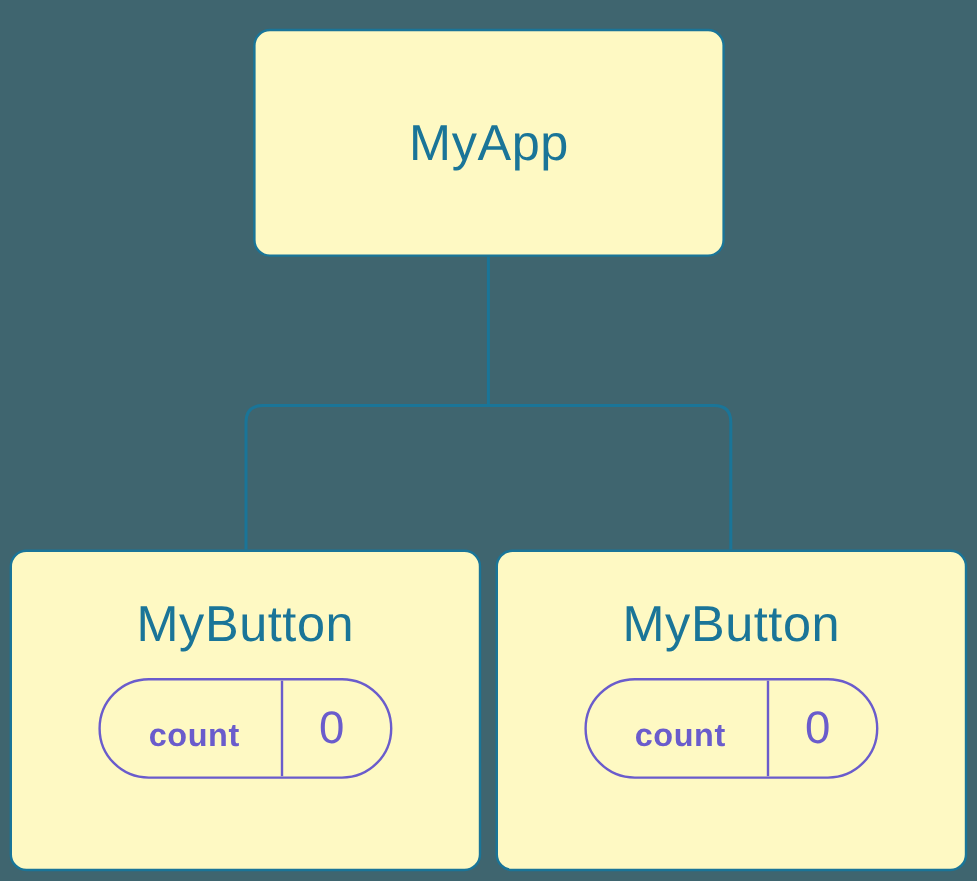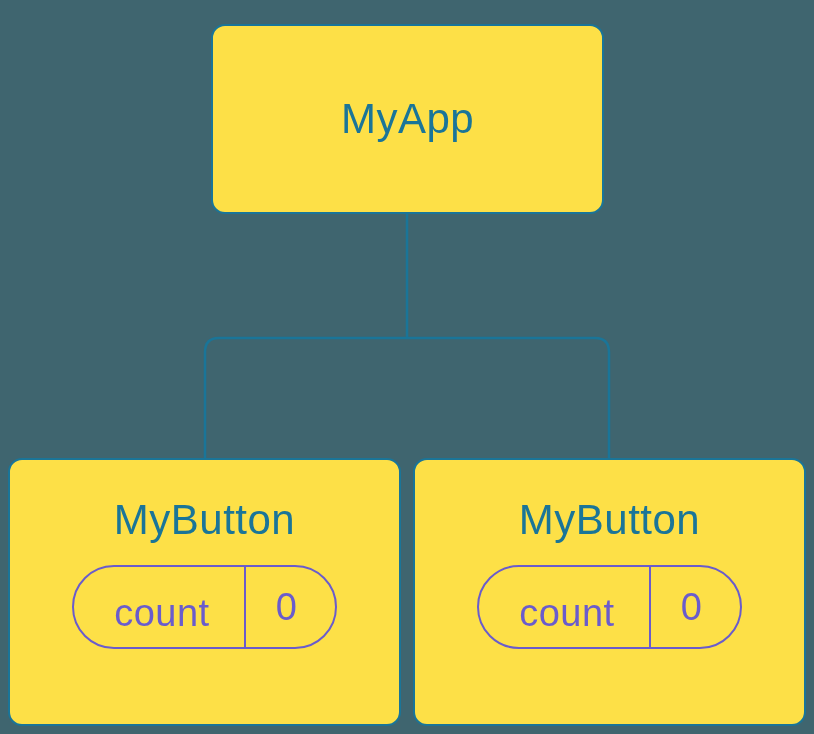--- a/index.html
+++ b/index.html
@@ -14,21 +14,21 @@
       font-family: -apple-system, BlinkMacSystemFont, "Segoe UI", Helvetica, Arial, sans-serif;
       position: relative;
     }
     .canvas {
       position: relative;
       width: 814px;
       height: 734px;
     }
     .node {
       position: absolute;
-      background: #fde047;
+      background: #fef9c3;
       border: 2.5px solid #1a7598;
       border-radius: 14px;
     }
     .node-root {
       left: 211px;
       top: 24px;
       width: 393px;
       height: 190px;
       display: flex;
       align-items: center;
@@ -64,22 +64,22 @@
       border-radius: 999px;
       overflow: hidden;
       height: 84px;
     }
     .pill-left {
       display: flex;
       align-items: center;
       justify-content: center;
       padding: 12px 34px 0 40px;
       color: #6a5ccc;
-      font-size: 38px;
-      font-weight: 400;
+      font-size: 27px;
+      font-weight: 700;
       letter-spacing: 0.5px;
     }
     .pill-divider {
       width: 2px;
       background: #6a5ccc;
     }
     .pill-right {
       display: flex;
       align-items: center;
       justify-content: center;

